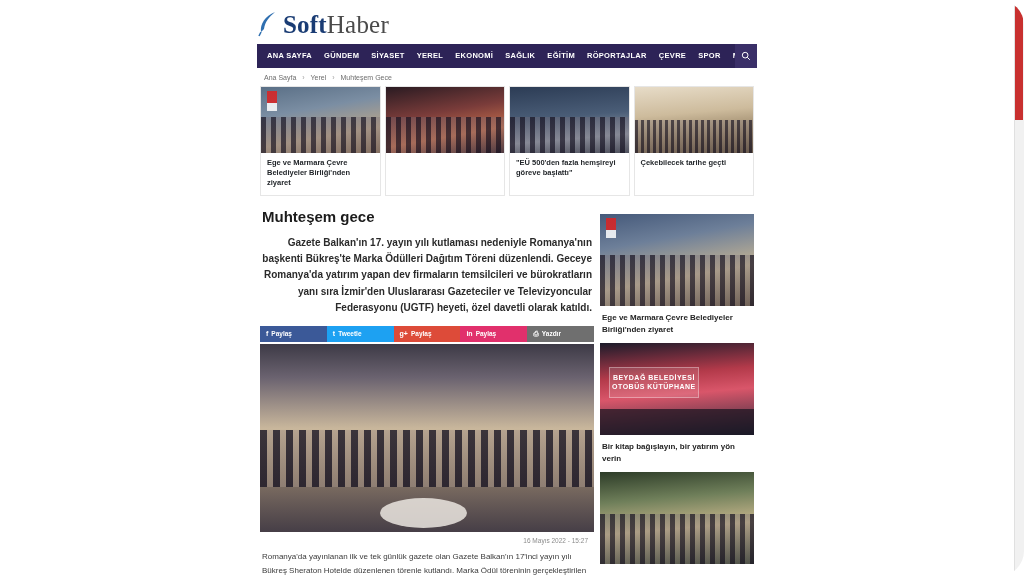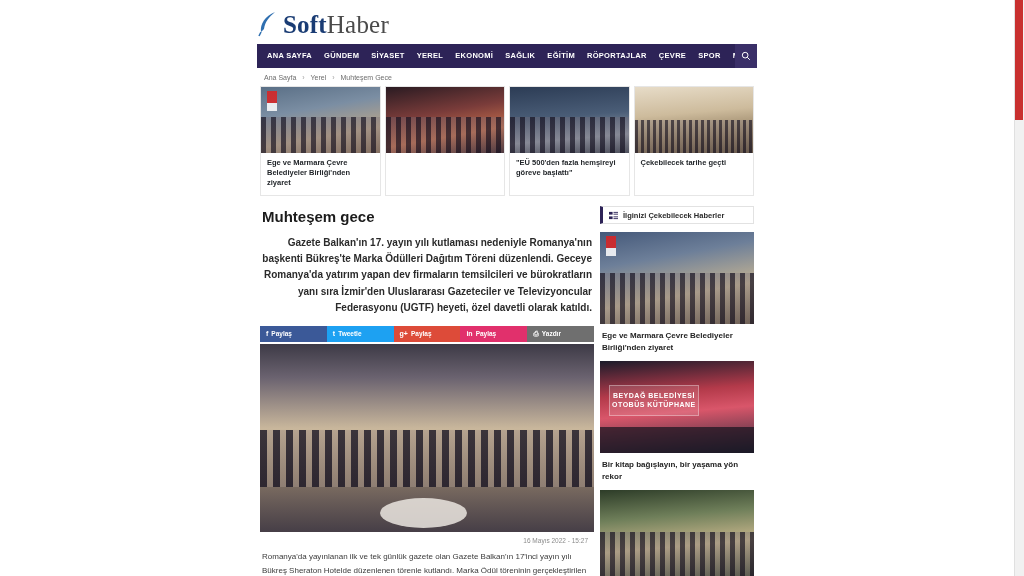--- a/index.html
+++ b/index.html
@@ -8,20 +8,21 @@
     width: 1024px; height: 576px;
     overflow: hidden;
     background: #ffffff;
     font-family: "Liberation Sans", sans-serif;
   }
   .screen {
     position: relative;
     width: 1024px; height: 576px;
     background: #ffffff;
     overflow: hidden;
+    border-radius: 25px;
   }
   
   .left-edge-bar {
     position: absolute; left: 0; top: 40px; width: 4px; height: 24px;
     background: #cfe3f5;
   }
   .right-scroll-track {
     position: absolute; right: 0; top: 0; width: 10px; height: 576px;
     background: #f1f1f1; border-left: 1px solid #e0e0e0;
   }
@@ -292,50 +293,37 @@
         <div class="ph ph-main"></div>
         <div style="position:absolute;left:0;right:0;top:46%;height:30%;background:repeating-linear-gradient(90deg, rgba(25,20,35,.8) 0 7px, rgba(160,140,130,.45) 7px 13px);"></div>
         <div style="position:absolute;left:0;right:0;bottom:0;height:24%;background:linear-gradient(180deg, rgba(120,105,95,.9), rgba(70,62,70,.95));"></div>
         <div style="position:absolute;left:36%;bottom:2%;width:26%;height:16%;background:rgba(235,230,225,.85);border-radius:50%;"></div>
       </div>
       <div class="photo-caption-bar">16 Mayıs 2022 - 15:27</div>
       <div class="article-body">Romanya'da yayınlanan ilk ve tek günlük gazete olan Gazete Balkan'ın 17'inci yayın yılı Bükreş Sheraton Hotelde düzenlenen törenle kutlandı. Marka Ödül töreninin gerçekleştirilen geceye Bükreş Büyükelçiliği Müsteşarı Erdal Onat, Köstence</div>
     </div>
 
     <div class="sidebar">
-      <div class="side-head">
-        <span>
-          <svg width="9" height="9" viewBox="0 0 10 10">
-            <rect x="0" y="1" width="4" height="3" fill="#2d2357"></rect>
-            <rect x="5" y="1" width="5" height="1" fill="#2d2357"></rect>
-            <rect x="5" y="3" width="5" height="1" fill="#2d2357"></rect>
-            <rect x="0" y="6" width="4" height="3" fill="#2d2357"></rect>
-            <rect x="5" y="6" width="5" height="1" fill="#2d2357"></rect>
-            <rect x="5" y="8" width="5" height="1" fill="#2d2357"></rect>
-          </svg>
-        </span>
-        <span class="side-head-title">İlginizi Çekebilecek Haberler</span>
-      </div>
 
       <div class="side-card">
         <div class="side-img">
           <div class="ph ph-side1"></div>
             <div class="ph-flag"></div>
             <div class="ph-figs"></div>
         </div>
         <div class="side-title">Ege ve Marmara Çevre Belediyeler Birliği'nden ziyaret</div>
       </div>
 
       <div class="side-card">
         <div class="side-img">
           <div class="ph ph-side2"></div>
           <div class="side-img-banner">BEYDAĞ BELEDİYESİ OTOBÜS KÜTÜPHANE</div>
           <div style="position:absolute;left:0;bottom:0;width:100%;height:28%;background:rgba(20,18,30,.7);"></div>
         </div>
-        <div class="side-title">Bir kitap bağışlayın, bir yaşama yön rekor</div>
+        <div class="side-title">Bir kitap bağışlayın, bir yatırım yön verin</div>
       </div>
 
       <div class="side-card">
         <div class="side-img">
           <div class="ph ph-side3"></div>
             <div class="ph-figs"></div>
         </div>
 
       </div>
     </div>

